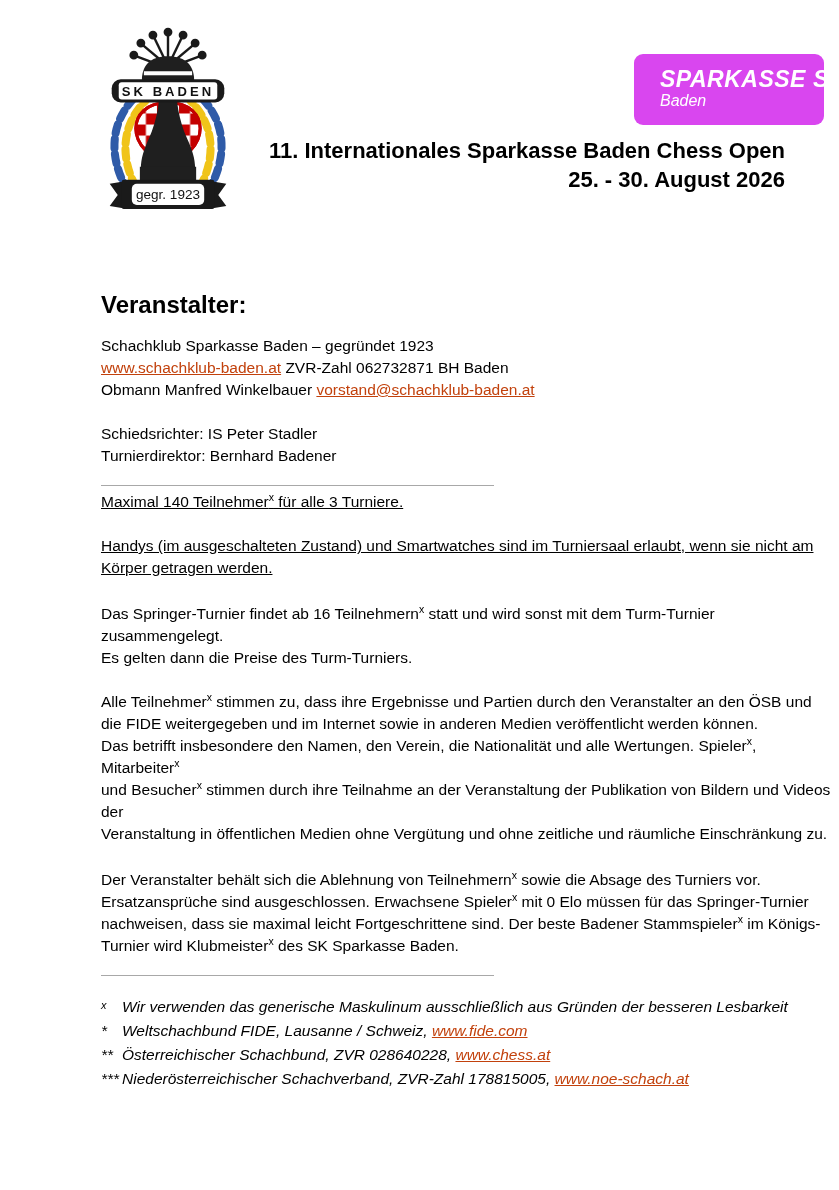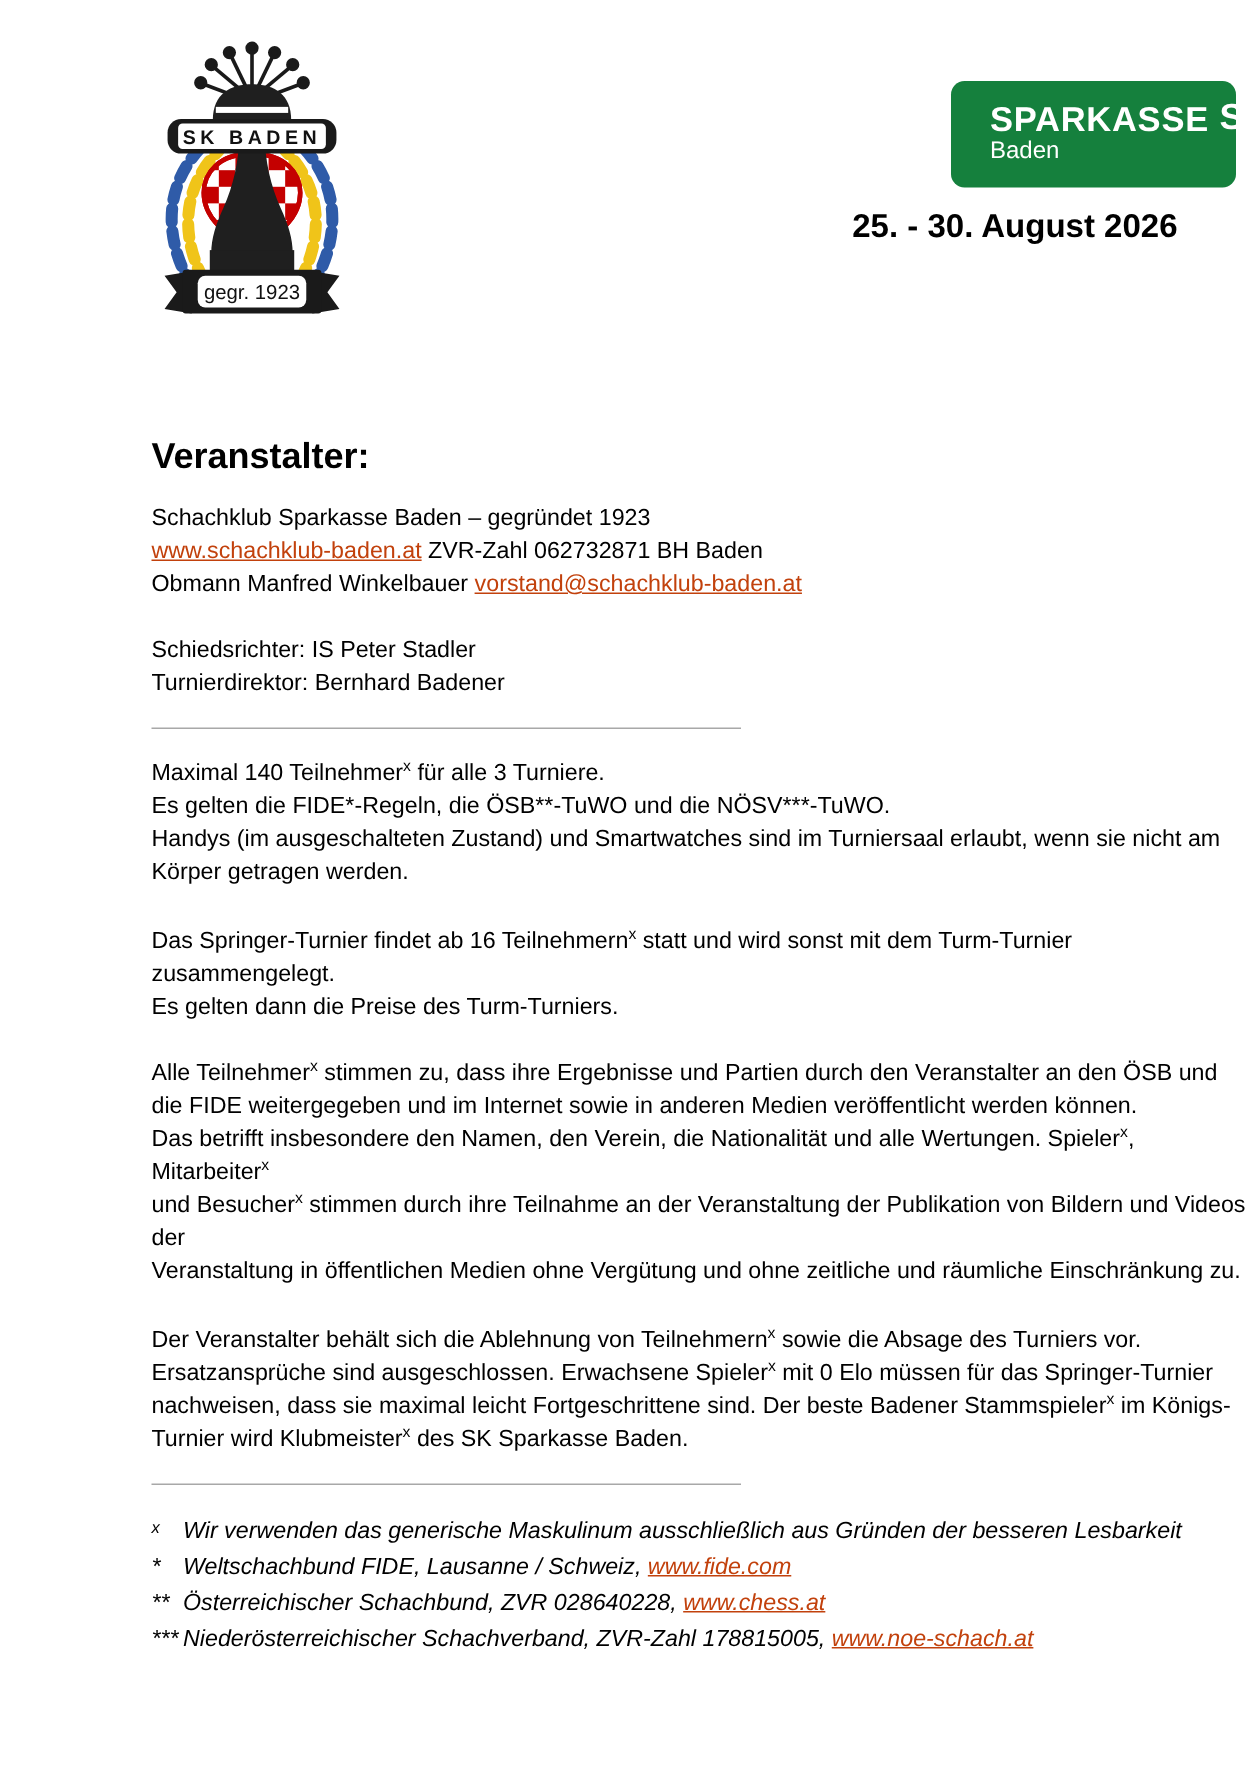--- a/index.html
+++ b/index.html
@@ -22,21 +22,21 @@
   .title { position:absolute; right:54px; top:136px; text-align:right;
     font-weight:bold; font-size:22px; line-height:29px; }
 
   
   .content { margin-left:57px; width:735px; font-size:15.5px; line-height:22px; }
   .organizer-heading { font-size:24px; font-weight:bold; line-height:30px; margin-top:60px; }
   .block { margin:0; }
   .b1 { margin-top:15px; }
   .b2 { margin-top:22px; }
   .divider { border:none; border-top:1px solid #a8a8a8; width:393px; margin:18px 0 0 0; }
-  .rules1 { margin-top:19px; }
+  .rules1 { margin-top:5px;text-decoration:underline; }
   .rules2 { margin-top:24px; }
   .rules3 { margin-top:22px; }
   .rules4 { margin-top:24px; }
   sup { font-size:10.5px; line-height:0; }
   .lnk { color:#c2410c; text-decoration:underline; cursor:pointer; }
 
   
   .fnotes { margin-top:19px; line-height:24px; font-style:italic; }
   .fn-row { display:flex; }
   .fn-marker { flex:0 0 21px; width:21px; }
@@ -101,29 +101,30 @@
 
       <g>
         <polygon points="30,158 12,161 20,172 12,183 30,186" fill="#1a1a1a"></polygon>
         <polygon points="110,158 128,161 120,172 128,183 110,186" fill="#1a1a1a"></polygon>
         <rect x="24" y="157" width="92" height="29" rx="2" fill="#1a1a1a"></rect>
         <rect x="34" y="161" width="72" height="21" rx="5" fill="#ffffff"></rect>
         <text x="70" y="176.5" text-anchor="middle" font-size="13.5" fill="#111">gegr. 1923</text>
       </g>
     </svg>
 
-    <div class="sparkasse" style="background:#15803d;">
+    <div class="sparkasse" style="background:#d946ef;font-style:italic;">
       <div class="sp-row">
         <span class="sp-brand">SPARKASSE</span>
         <span class="sp-sym"><span class="sp-s">S</span></span>
       </div>
       <div class="sp-sub">Baden</div>
     </div>
 
     <div class="title">
+      <div>11. Internationales Sparkasse Baden Chess Open</div>
       <div>25. - 30. August 2026</div>
     </div>
   </div>
 
   <div class="content">
 
     <h2 class="organizer-heading">Veranstalter:</h2>
 
     <p class="block b1">
       <span>Schachklub Sparkasse Baden – gegründet 1923</span><br>
@@ -131,21 +132,21 @@
       <span>Obmann Manfred Winkelbauer </span><a class="lnk">vorstand@schachklub-baden.at</a>
     </p>
 
     <p class="block b2">
       <span>Schiedsrichter: IS Peter Stadler</span><br>
       <span>Turnierdirektor: Bernhard Badener</span>
     </p>
 
     <hr class="divider">
 
-    <p class="block rules1"><span>Maximal 140 Teilnehmer</span><sup>x</sup><span> für alle 3 Turniere.</span><br><span>Es gelten die FIDE*-Regeln, die ÖSB**-TuWO und die NÖSV***-TuWO.</span><br><span>Handys (im ausgeschalteten Zustand) und Smartwatches sind im Turniersaal erlaubt, wenn sie nicht am</span><br><span>Körper getragen werden.</span></p>
+    <p class="block rules1"><span>Maximal 140 Teilnehmer</span><sup>x</sup><span> für alle 3 Turniere.</span><br><br><span>Handys (im ausgeschalteten Zustand) und Smartwatches sind im Turniersaal erlaubt, wenn sie nicht am</span><br><span>Körper getragen werden.</span></p>
 
     <p class="block rules2"><span>Das Springer-Turnier findet ab 16 Teilnehmern</span><sup>x</sup><span> statt und wird sonst mit dem Turm-Turnier zusammengelegt.</span><br><span>Es gelten dann die Preise des Turm-Turniers.</span></p>
 
     <p class="block rules3"><span>Alle Teilnehmer</span><sup>x</sup><span> stimmen zu, dass ihre Ergebnisse und Partien durch den Veranstalter an den ÖSB und</span><br><span>die FIDE weitergegeben und im Internet sowie in anderen Medien veröffentlicht werden können.</span><br><span>Das betrifft insbesondere den Namen, den Verein, die Nationalität und alle Wertungen. Spieler</span><sup>x</sup><span>, Mitarbeiter</span><sup>x</sup><br><span>und Besucher</span><sup>x</sup><span> stimmen durch ihre Teilnahme an der Veranstaltung der Publikation von Bildern und Videos der</span><br><span>Veranstaltung in öffentlichen Medien ohne Vergütung und ohne zeitliche und räumliche Einschränkung zu.</span></p>
 
     <p class="block rules4"><span>Der Veranstalter behält sich die Ablehnung von Teilnehmern</span><sup>x</sup><span> sowie die Absage des Turniers vor.</span><br><span>Ersatzansprüche sind ausgeschlossen. Erwachsene Spieler</span><sup>x</sup><span> mit 0 Elo müssen für das Springer-Turnier</span><br><span>nachweisen, dass sie maximal leicht Fortgeschrittene sind. Der beste Badener Stammspieler</span><sup>x</sup><span> im Königs-</span><br><span>Turnier wird Klubmeister</span><sup>x</sup><span> des SK Sparkasse Baden.</span></p>
 
     <hr class="divider">
 
     <div class="fnotes">

